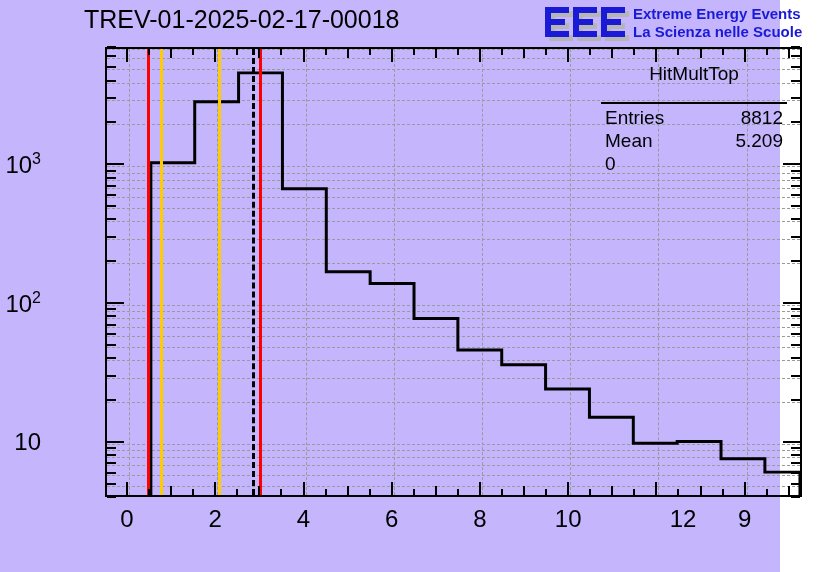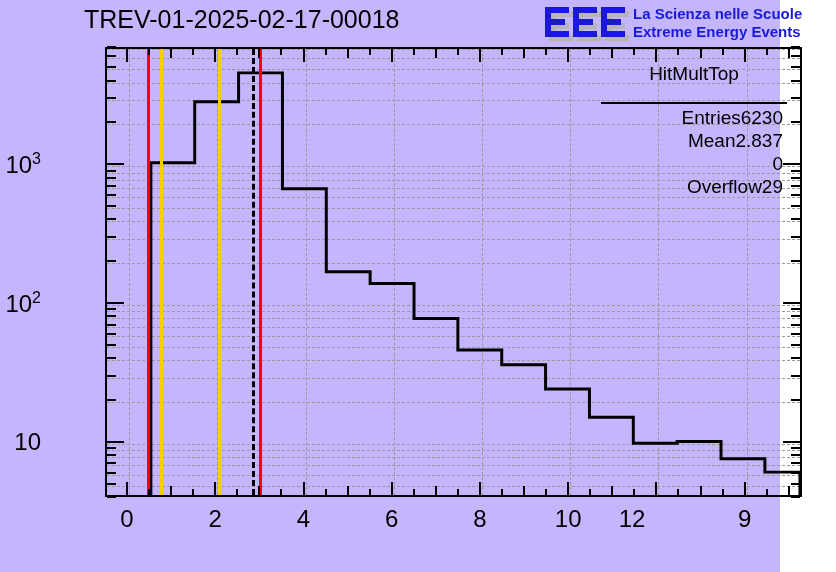--- a/index.html
+++ b/index.html
@@ -54,21 +54,21 @@
     font-size:26px; color:#000; white-space:nowrap;
   }
 
   
   .stats{
     position:absolute; left:601px; top:63px; width:186px;
     font-size:19px; color:#000; background:transparent;
   }
   .stats-title{text-align:center; padding-bottom:17px;}
   .stats-rule{height:2px; background:#000; margin:0 0 2px 0;}
-  .stats-row{display:flex; justify-content:flex-end; line-height:23px; padding:0 4px;}
+  .stats-row{display:flex; justify-content:space-between; line-height:23px; padding:0 4px;}
   .stats-row span{white-space:nowrap;}
 </style>
 </head>
 <body>
 
 <div id="root">
 
   <div class="plot-title">TREV-01-2025-02-17-00018</div>
 
   <div class="eee-logo">
@@ -96,22 +96,22 @@
           <rect x="28" y="3" width="24" height="6" fill="#1a1ad6"></rect>
           <rect x="28" y="15" width="20" height="6" fill="#1a1ad6"></rect>
           <rect x="28" y="27" width="24" height="6" fill="#1a1ad6"></rect>
           <rect x="56" y="3" width="6" height="30" fill="#1a1ad6"></rect>
           <rect x="56" y="3" width="24" height="6" fill="#1a1ad6"></rect>
           <rect x="56" y="15" width="20" height="6" fill="#1a1ad6"></rect>
           <rect x="56" y="27" width="24" height="6" fill="#1a1ad6"></rect>
         </g>
     </svg>
     <div class="eee-text">
+      <div>Extreme Energy Events</div>
       <div>La Scienza nelle Scuole</div>
-      <div>Extreme Energy Events</div>
     </div>
   </div>
 
   <div class="frame">
     <div class="grid-layer" id="grid-layer">
         <div class="grid-v" style="left: 22.057px;"></div>
         <div class="grid-v" style="left: 110.285px;"></div>
         <div class="grid-v" style="left: 198.513px;"></div>
         <div class="grid-v" style="left: 286.741px;"></div>
         <div class="grid-v" style="left: 374.968px;"></div>
@@ -287,45 +287,41 @@
       <div class="tick" style="left: 107px; top: 46px; width: 9px; height: 2px;"></div>
       <div class="tick" style="left: 791px; top: 46px; width: 9px; height: 2px;"></div>
     </div>
   <div id="xlabel-layer">
       <div class="xlabel" style="left: 127.057px; top: 505px;">0</div>
       <div class="xlabel" style="left: 215.285px; top: 505px;">2</div>
       <div class="xlabel" style="left: 303.513px; top: 505px;">4</div>
       <div class="xlabel" style="left: 391.741px; top: 505px;">6</div>
       <div class="xlabel" style="left: 479.968px; top: 505px;">8</div>
       <div class="xlabel" style="left: 568.196px; top: 505px;">10</div>
-      <div class="xlabel" style="left: 632px; top: 505px;">12</div>
+      <div class="xlabel" style="left: 683px; top: 505px;">12</div>
       <div class="xlabel" style="left: 744.652px; top: 505px;">9</div>
     </div>
   <div id="ylabel-layer">
       <div class="ylabel" style="right: 739px; top: 441.782px;">10</div>
       <div class="ylabel" style="right: 739px; top: 303.024px;">10<sup>2</sup></div>
       <div class="ylabel" style="right: 739px; top: 164.265px; text-align: right;">10<sup>3</sup></div>
     </div>
 
 
   <div class="stats">
     <div class="stats-title">HitMultTop</div>
     <div class="stats-rule"></div>
     <div id="stats-rows">
         <div class="stats-row">
           <span>Entries</span>
-          <span>6230</span>
+          <span>8812</span>
         </div>
         <div class="stats-row">
           <span>Mean</span>
-          <span>2.837</span>
+          <span>5.209</span>
         </div>
         <div class="stats-row">
           <span>0</span>
         </div>
-        <div class="stats-row">
-          <span>Overflow</span>
-          <span>29</span>
-        </div>
       </div>
   </div>
 
 </div>
 
 </body></html>

